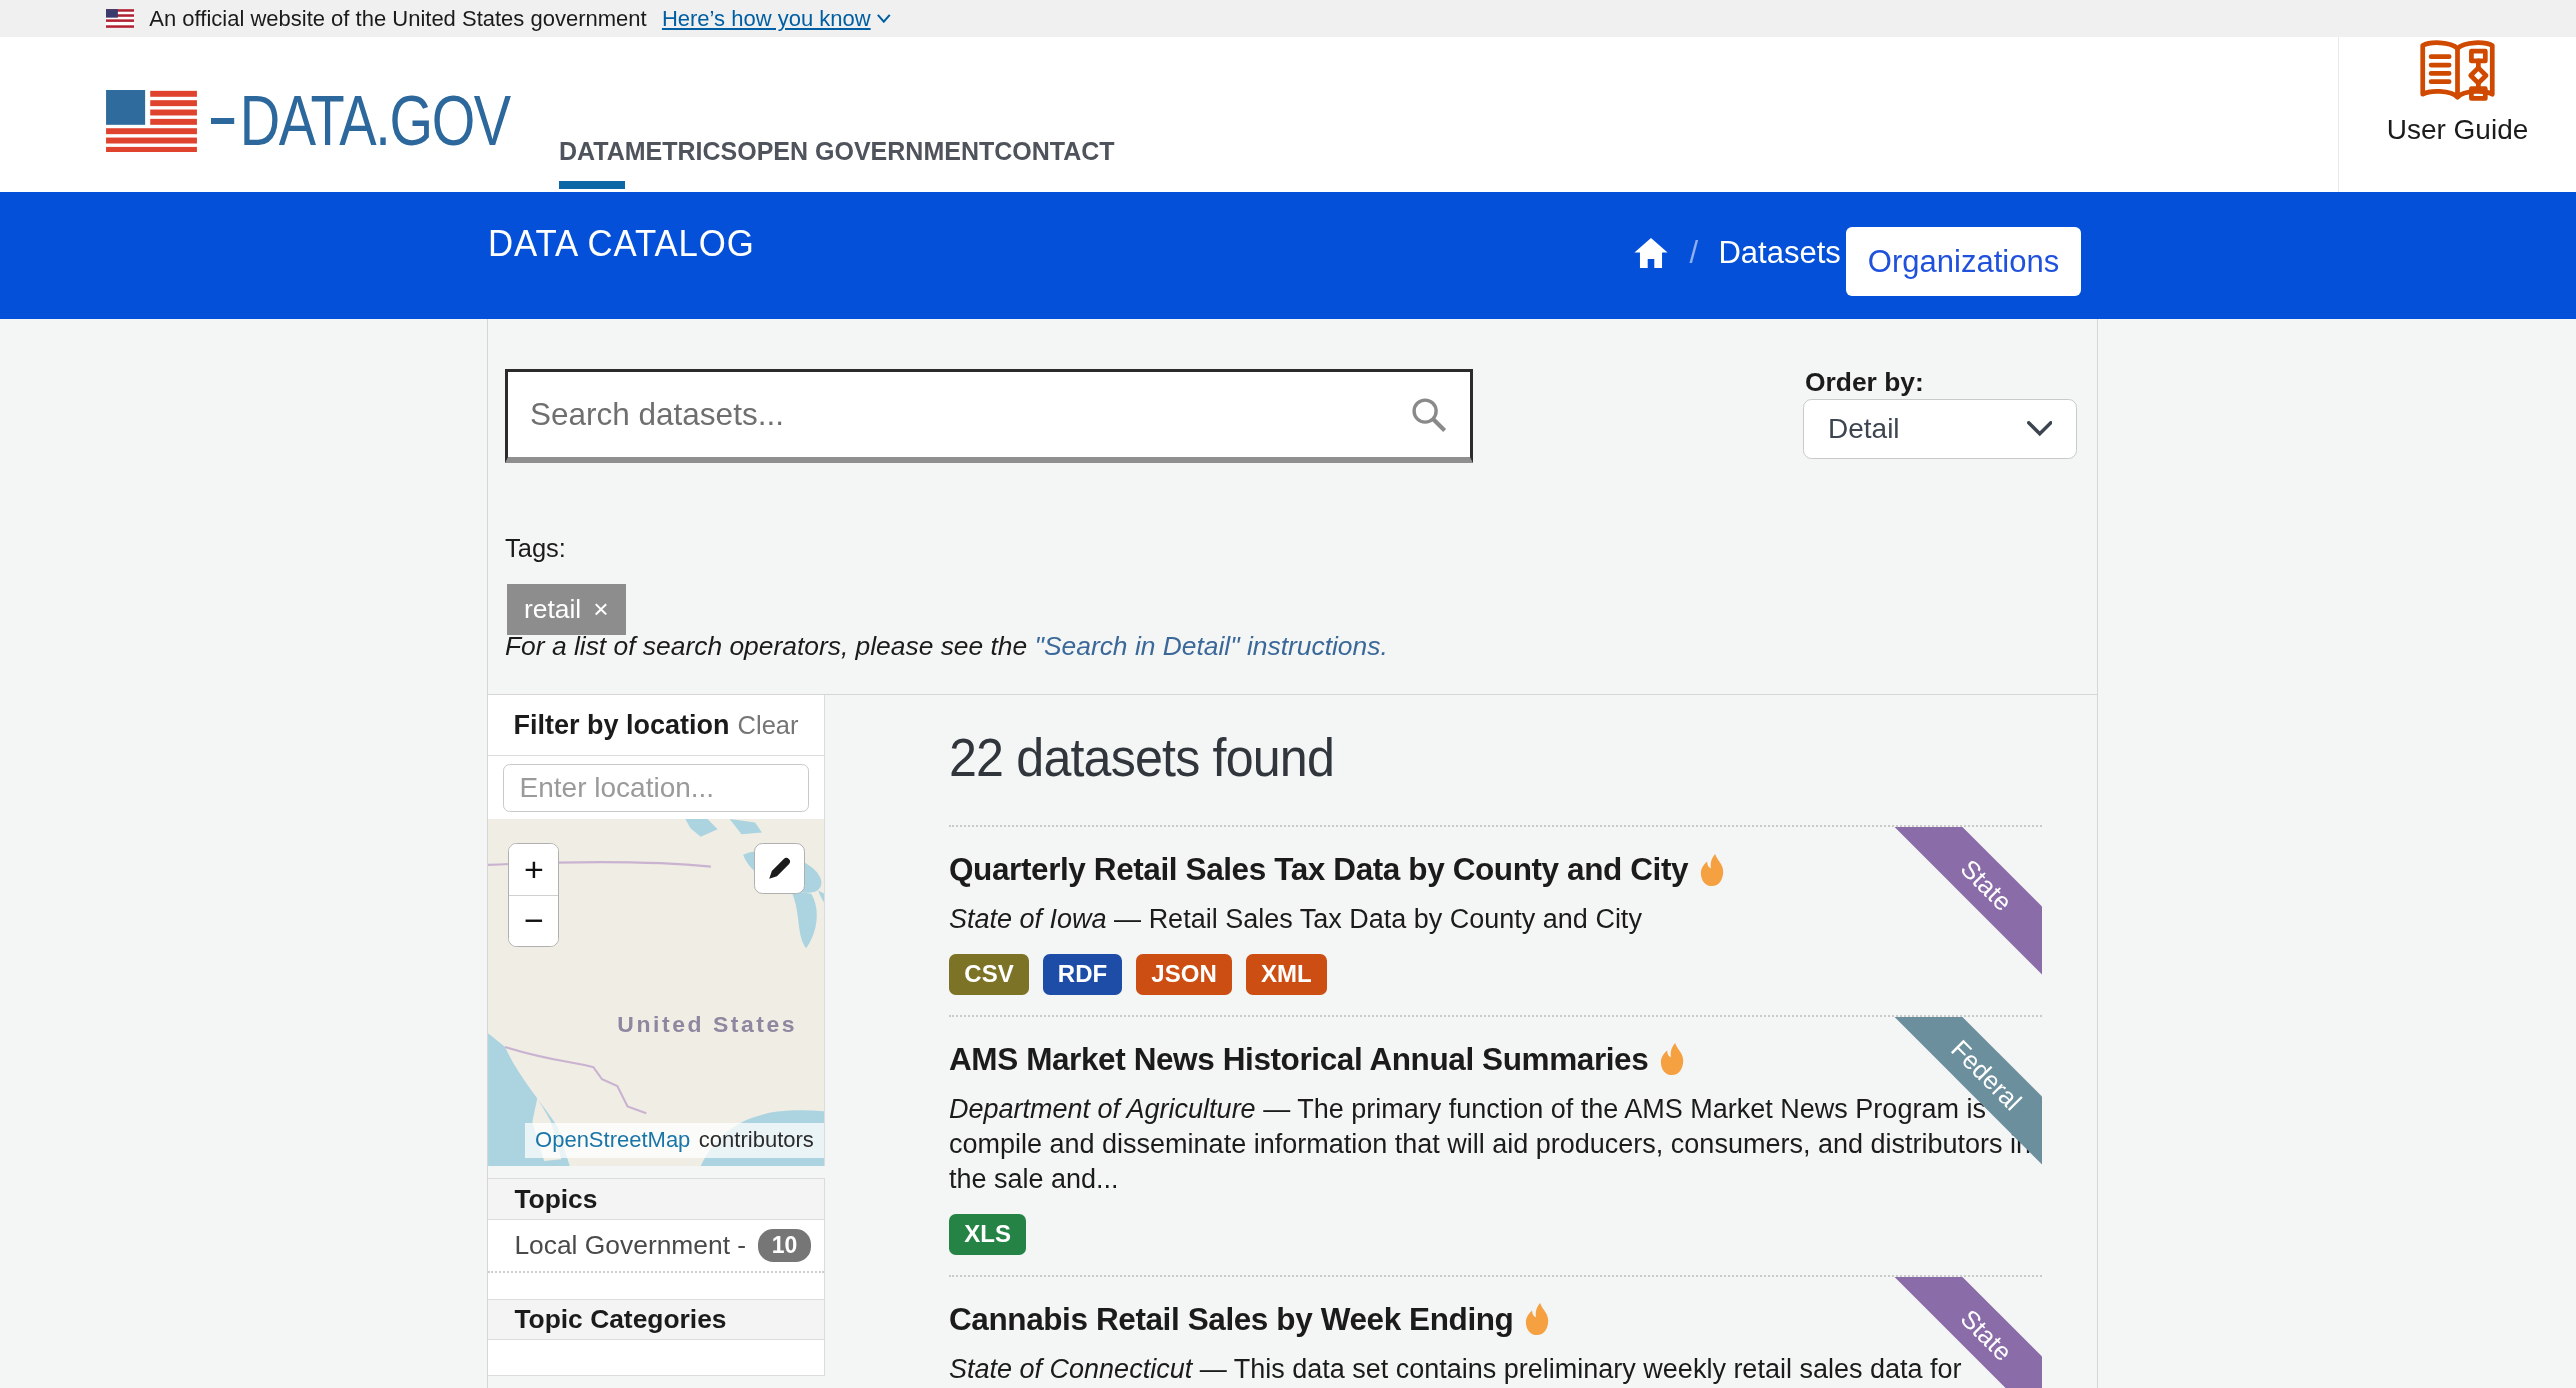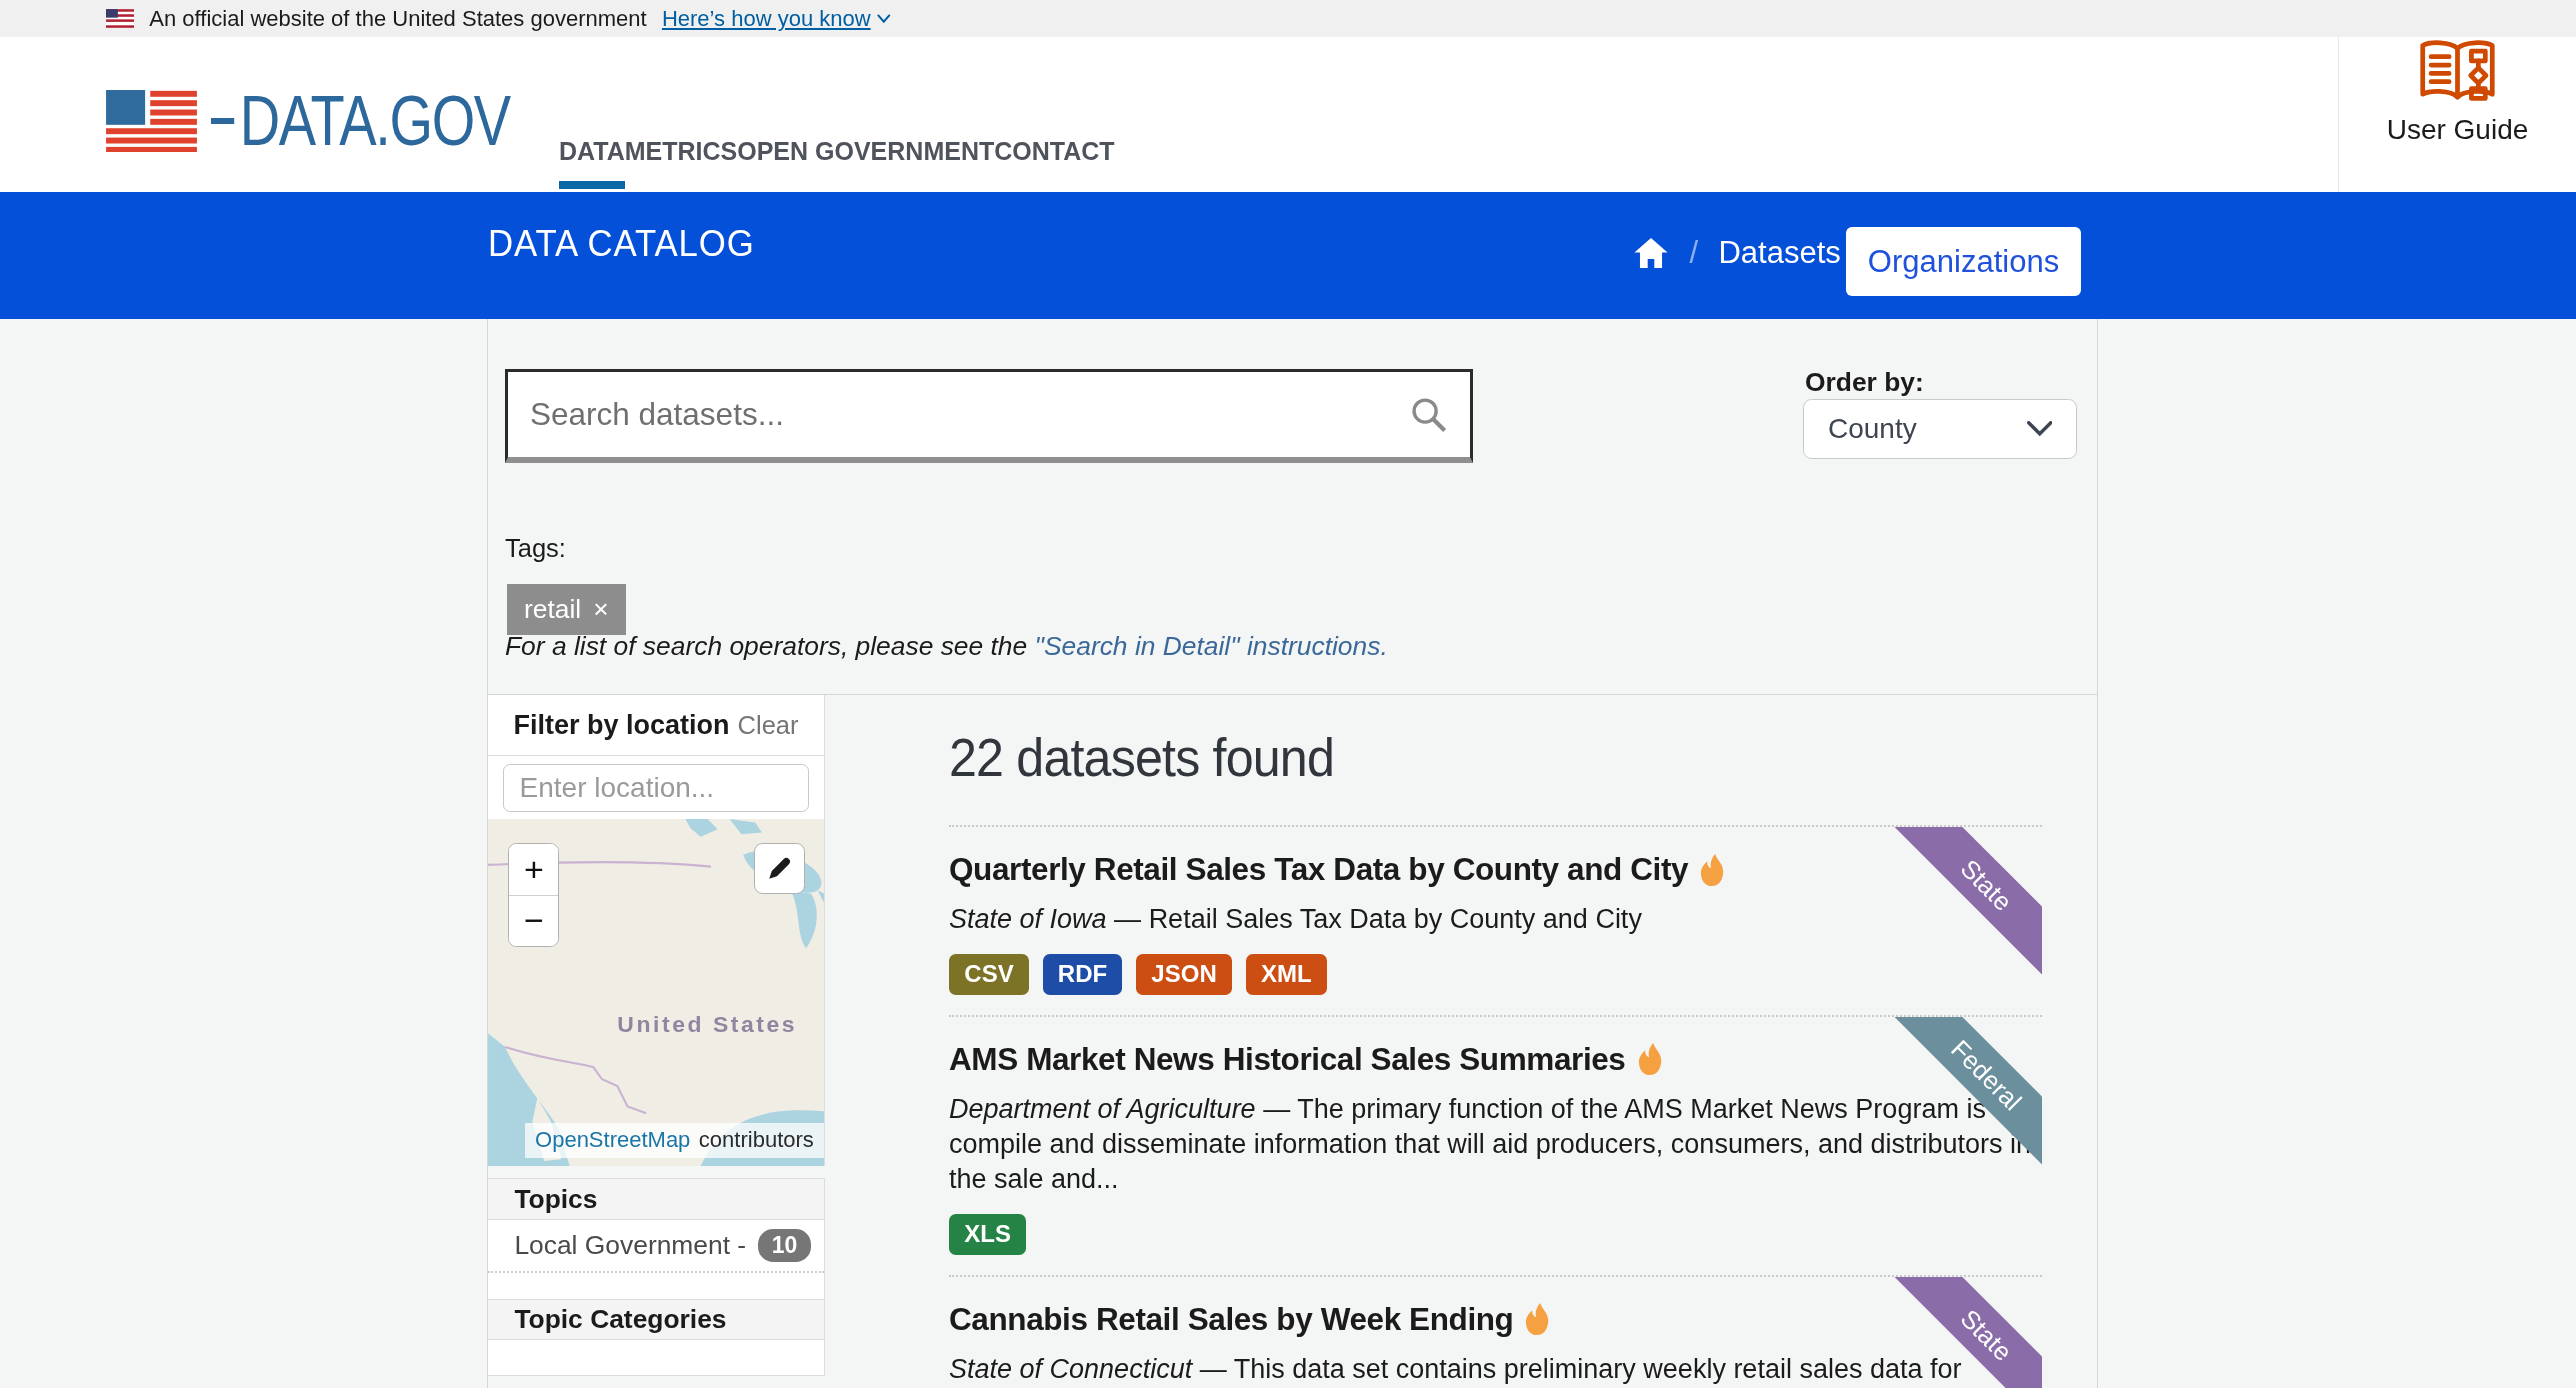--- a/index.html
+++ b/index.html
@@ -187,21 +187,21 @@
         <input type="text" placeholder="Search datasets..." style="">
         <span class="search-icon">
           <svg width="39" height="39" viewBox="0 0 46 46" fill="none" stroke="#8a8a8a" stroke-width="4">
             <circle cx="19" cy="19" r="13"></circle>
               <path d="M29 29 L42 42" stroke-width="5"></path>
           </svg>
         </span>
       </div>
       <div class="order-label">Order by:</div>
       <div class="order-select">
-        <span>County</span>
+        <span>Detail</span>
         <svg width="25.5" height="15.3" viewBox="0 0 30 18" fill="none" stroke="#3d4551" stroke-width="4" stroke-linecap="round">
             <path d="M2 2 L15 15 L28 2"></path>
           </svg>
       </div>
       <div class="tags-label">Tags:</div>
       <div class="tag-chip">
         <span>retail</span>
         <span class="tag-x">×</span>
       </div>
       <div class="search-note">
@@ -286,21 +286,21 @@
               <span class="badge" style="background: rgb(204, 78, 18);">JSON</span>
               <span class="badge" style="background: rgb(204, 78, 18);">XML</span>
             </div>
     <div class="ribbon">
       <span class="band" style="background: rgb(138, 108, 168);">State</span>
     </div>
   </div>
 
   <div class="card">
     <div class="card-title">
-      <span class="card-title-text">AMS Market News Historical Sales Summaries</span>
+      <span class="card-title-text">AMS Market News Historical Annual Summaries</span>
       <svg width="25" height="34" viewBox="0 0 28 36">
         <path fill="#f5a142" d="M17 0 C19 7 26 11 26 20 C26 29 21 36 13.5 36 C6 36 1 29.5 1 21.5 C1 16 4.5 11.5 8 8.5 C8 13 10 15.5 12.5 16 C11 10.5 13 4.5 17 0 Z"></path>
       </svg>
     </div>
     <div class="card-sub">
       <span class="pub">Department of Agriculture</span><span class="sep"> — </span><span class="desc">The primary function of the AMS Market News Program is to compile and disseminate information that will aid producers, consumers, and distributors in the sale and...</span>
     </div>
     <div class="badges">
               <span class="badge" style="background: rgb(37, 132, 69);">XLS</span>
             </div>

